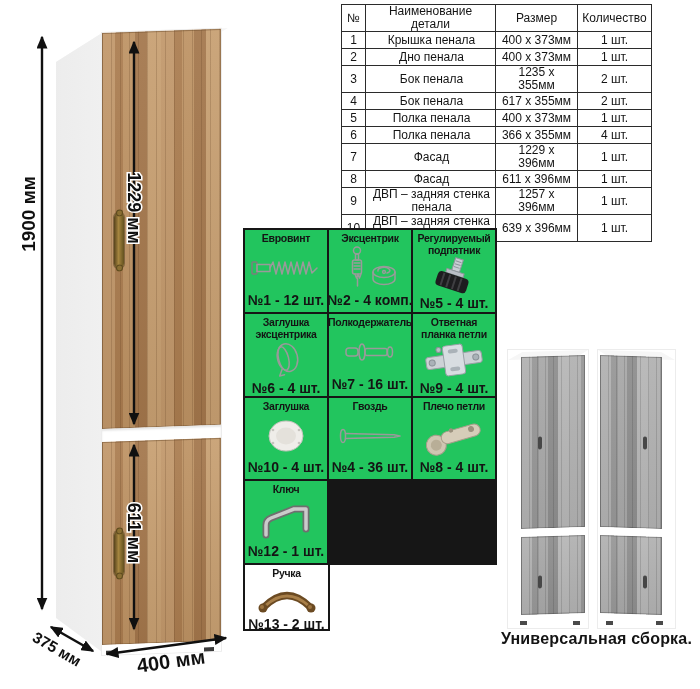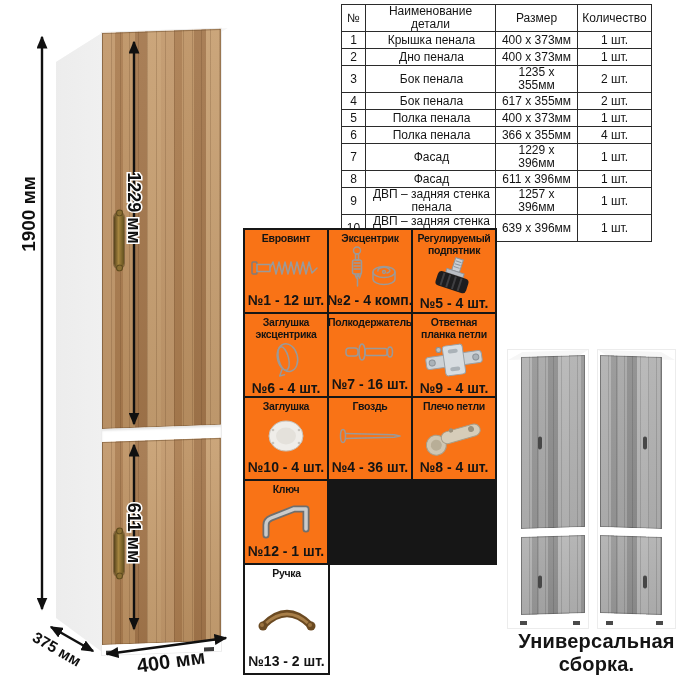--- a/index.html
+++ b/index.html
@@ -10,26 +10,26 @@
   #parts{position:absolute;left:341px;top:4px;border-collapse:collapse;font-size:12px;}
   #parts th,#parts td{border:1.5px solid #2b2b2b;padding:0 3px;height:16px;line-height:13px;
                       font-weight:400;text-align:center;white-space:normal;}
   #parts th{height:15px;}
   #parts td.name{text-align:center;padding-left:5px;}
 
   
   #hw-grid{position:absolute;left:243px;top:228px;width:254px;height:337px;
            display:grid;grid-template-columns:1fr 1fr 1fr;grid-auto-rows:1fr;
            background:#161616;gap:2px;padding:2px;box-sizing:border-box;}
-  .hw-cell{background:#f97316;display:flex;flex-direction:column;align-items:center;
+  .hw-cell{background:#22c55e;display:flex;flex-direction:column;align-items:center;
            justify-content:space-between;padding:3px 1px 4px;box-sizing:border-box;overflow:hidden;}
   .hw-title{font-weight:bold;font-size:10.5px;line-height:1.12;text-align:center;letter-spacing:-0.3px;}
   .hw-count{font-weight:bold;font-size:14px;white-space:nowrap;}
   .hw-icon{flex:1;display:flex;align-items:center;justify-content:center;width:100%;}
-  #hw-extra{position:absolute;left:243px;top:563px;width:87px;height:112px;
+  #hw-extra{position:absolute;left:243px;top:563px;width:87px;height:68px;
             border:2px solid #161616;background:#fff;display:flex;flex-direction:column;
             align-items:center;justify-content:space-between;padding:3px 1px 4px;box-sizing:border-box;}
 
   
   #cabinet{position:absolute;left:50px;top:14px;width:182px;height:650px;}
   .cab-top{position:absolute;left:0;top:0;width:182px;height:60px;background:#f6f6f6;
            clip-path:polygon(6px 48px,52px 19px,178px 14px,132px 41px);}
   .cab-side{position:absolute;left:0;top:0;width:182px;height:650px;
             background:linear-gradient(90deg,#ececec,#fafafa);
             clip-path:polygon(6px 48px,52px 19px,52px 638px,6px 604px);}
@@ -77,21 +77,21 @@
       linear-gradient(180deg, rgba(255,255,255,0.05), rgba(0,0,0,0.05)),
       repeating-linear-gradient(90deg, #b2b2b2 0px, #b2b2b2 11px, #989898 11px, #989898 18px, #a9a9a9 18px, #a9a9a9 27px, #8f8f8f 27px, #8f8f8f 37px, #b7b7b7 37px, #b7b7b7 49px);}
   .mdoor{position:absolute;left:0;width:100%;box-shadow:inset 0 0 0 1px rgba(70,70,70,.45);}
   .mdoor.up{top:0;height:172px;}
   .mgap{position:absolute;left:0;top:172px;width:100%;height:8px;background:#fff;}
   .mdoor.lo{top:180px;height:78px;}
   .mk{position:absolute;width:4px;height:13px;background:#474747;border-radius:2px;}
   .mfoot{position:absolute;bottom:3px;width:7px;height:4px;background:#4a4a4a;}
 
   #caption{position:absolute;left:493px;top:630px;width:207px;text-align:center;
-           font-size:20px;font-weight:bold;letter-spacing:0.2px;}
+           font-size:16px;font-weight:bold;letter-spacing:0.2px;}
 
   
   .ln{fill:none;stroke:#9a9a9a;stroke-width:1.5;stroke-linejoin:round;stroke-linecap:round;}
   .lnD{fill:none;stroke:#7d7d7d;stroke-width:1.5;stroke-linejoin:round;stroke-linecap:round;}
 </style>
 </head>
 <body>
 
 <div id="stage">
 

